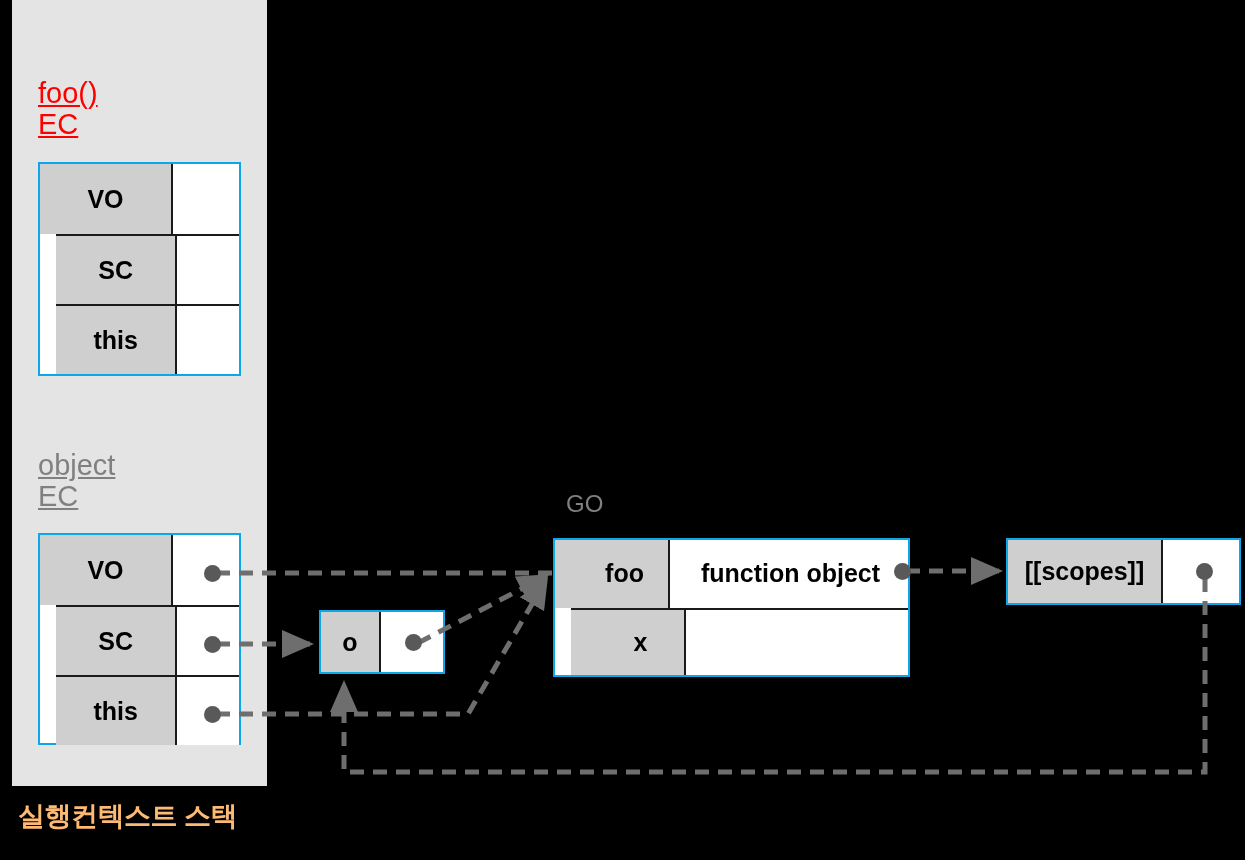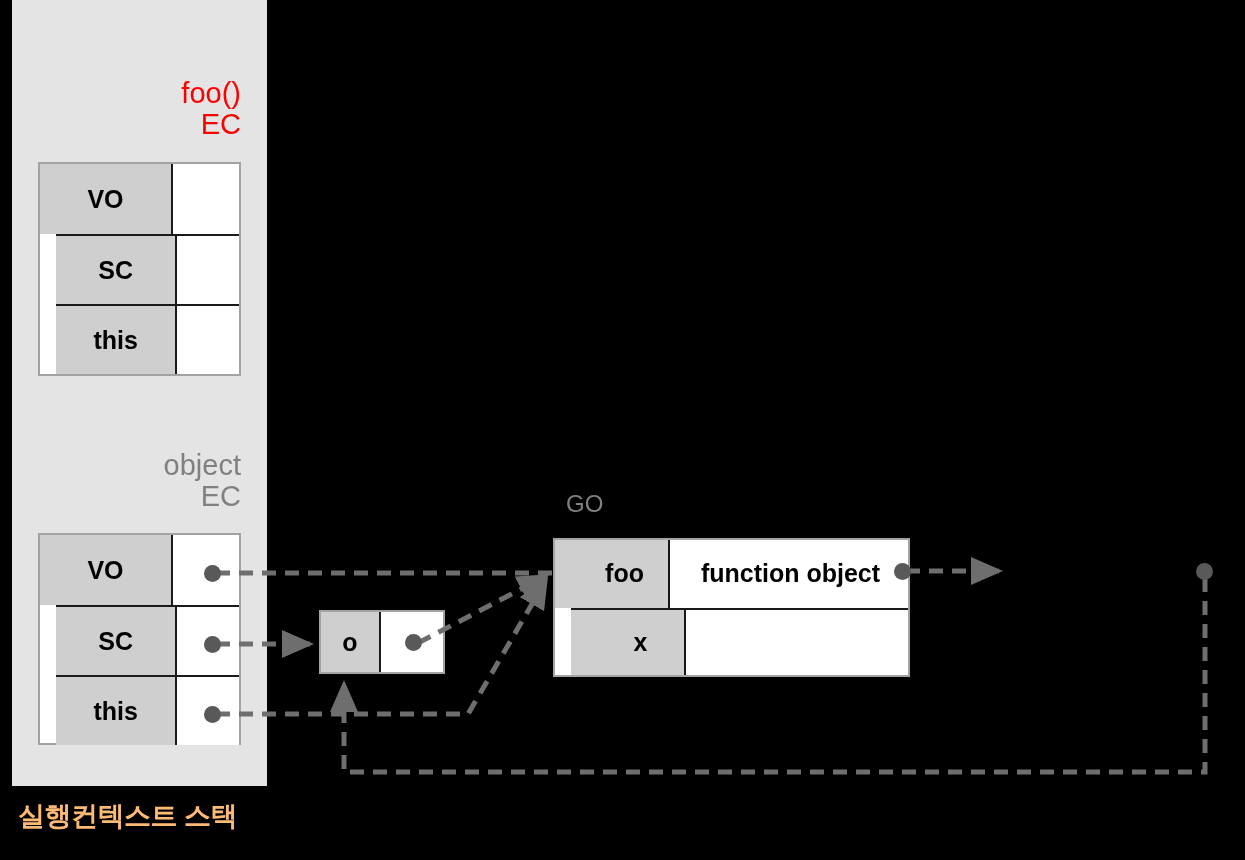--- a/index.html
+++ b/index.html
@@ -41,33 +41,34 @@
     font-size: 27px;
     font-weight: bold;
     color: #fdba74;
     letter-spacing: -0.5px;
     z-index: 6;
   }
 
   
   .ec-title {
     position: absolute;
-    text-align: right;
+    text-align: left;
     line-height: 1.08;
     font-size: 29px;
     z-index: 3;
     white-space: pre-line;
+    text-decoration: underline;
   }
   .ec-title.foo  { left: 38px; top: 78px;  width: 203px; color: #ff0000; }
   .ec-title.glob { left: 38px; top: 450px; width: 203px; color: #808080; }
 
   
   .rec {
     position: absolute;
-    border: 2px solid #a3a3a3;
+    border: 2px solid #0ea5e9;
     box-sizing: border-box;
     background: #ffffff;
     z-index: 3;
   }
   .rec .row {
     display: flex;
     box-sizing: border-box;
   }
   .rec .row + .row { border-top: 2px solid #1a1a1a; margin-left: 16px; }
   .rec .cell-k {
@@ -218,17 +219,23 @@
     <div class="row">
       <div class="cell-k">foo</div>
       <div class="cell-v fnobj">function object</div>
     </div>
     <div class="row">
       <div class="cell-k">x</div>
     </div>
   </div>
   <div class="dot" style="left:894px; top:563px;"></div>
 
+  <div class="rec" id="scopes-box">
+    <div class="row">
+      <div class="cell-k">[[scopes]]</div>
+      <div class="cell-v"></div>
+    </div>
+  </div>
   <div class="dot" style="left:1196px; top:563px;"></div>
 
   <div class="stack-caption">실행컨텍스트 스택</div>
 
 </div>
 
 </body></html>

